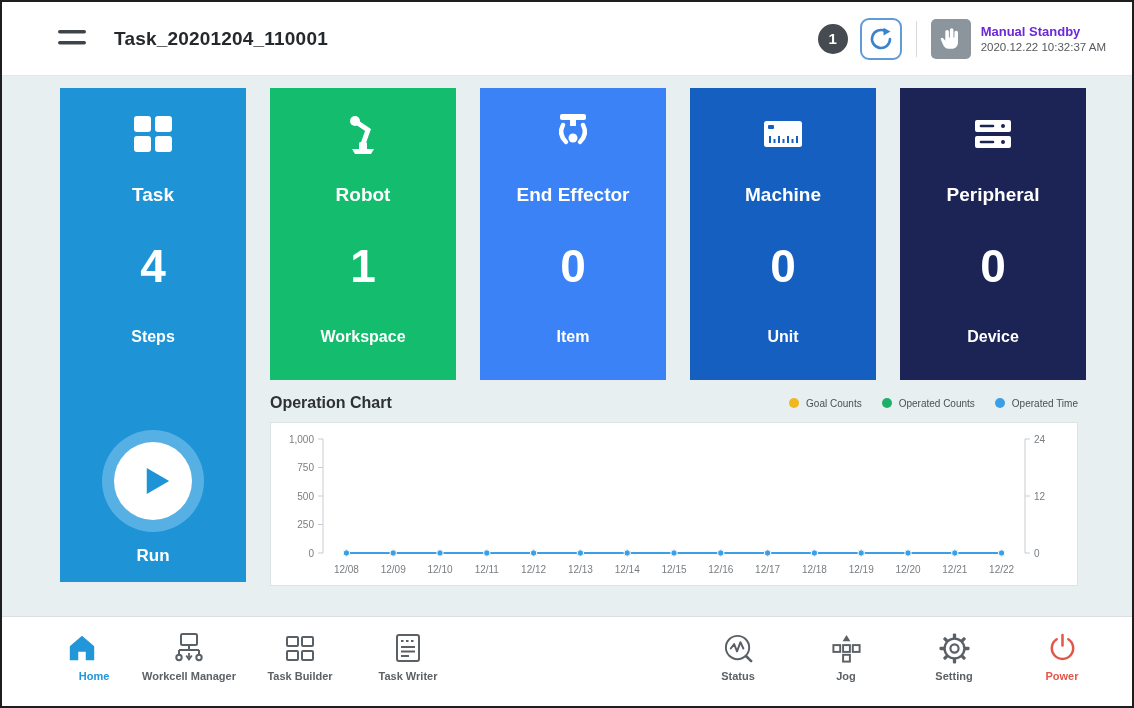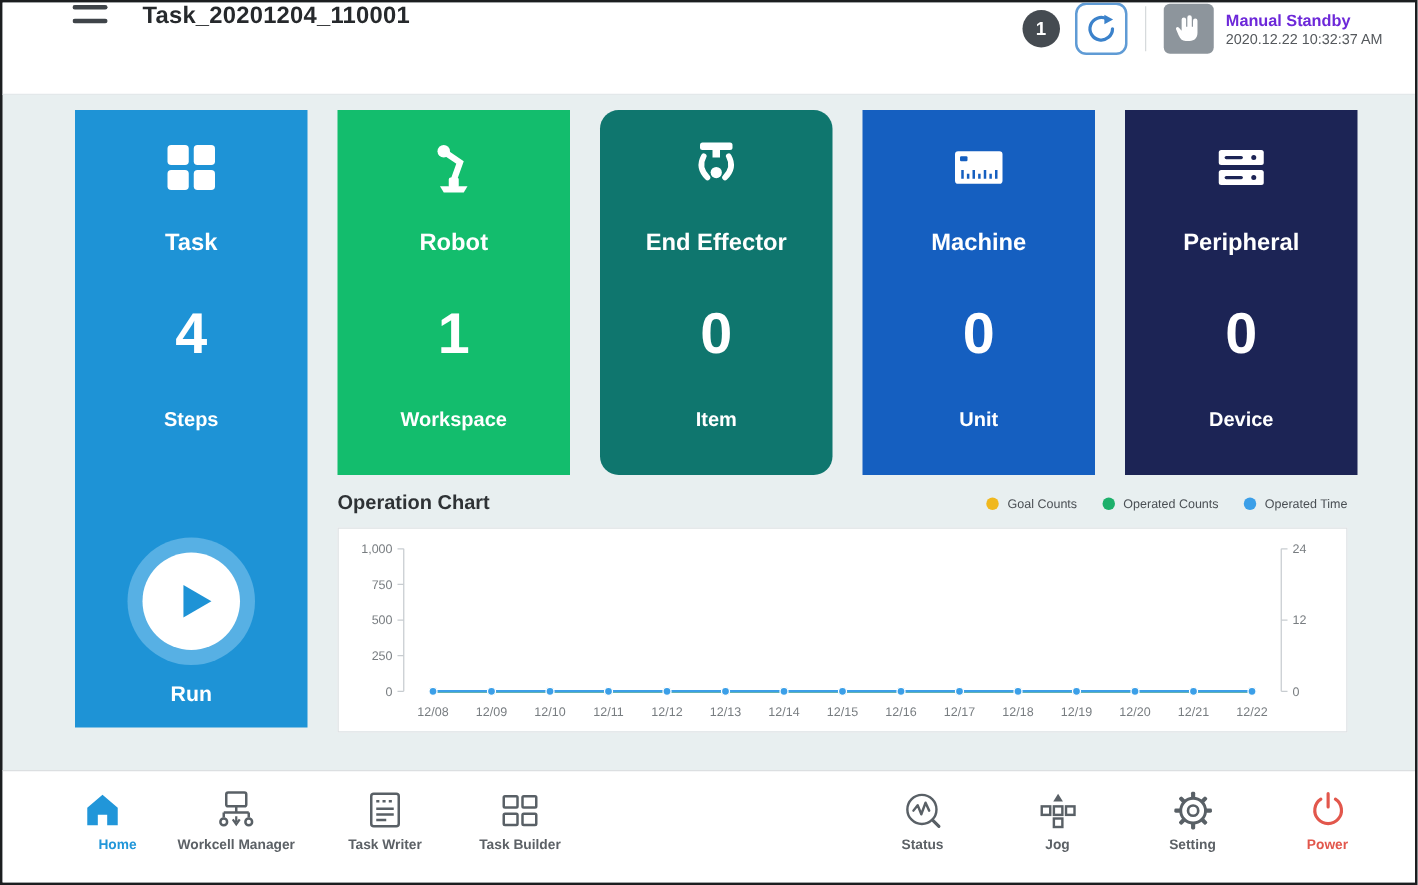--- a/index.html
+++ b/index.html
@@ -1,20 +1,20 @@
 <!DOCTYPE html>
 <html><head>
 <meta charset="utf-8">
 <style>
   *{margin:0;padding:0;box-sizing:border-box}
   body{background:#ffffff;font-family:"Liberation Sans",sans-serif;}
   .screen{position:relative;width:1134px;height:708px;background:#e8eff0;border:2px solid #1c1e20;overflow:hidden;}
 
   
-  .topbar{position:absolute;left:0;top:0;width:100%;height:74px;background:#fff;display:flex;align-items:flex-start;padding:0 26px 0 56px;border-bottom:1px solid #e3e8ea;}
+  .topbar{position:absolute;left:0;top:0;width:100%;height:74px;background:#fff;display:flex;align-items:center;padding:0 26px 0 56px;border-bottom:1px solid #e3e8ea;}
   .menu-btn{cursor:pointer;display:flex;align-items:center;}
   .title{font-size:19px;font-weight:bold;color:#26292c;margin-left:26px;letter-spacing:.2px;}
   .topbar-right{margin-left:auto;display:flex;align-items:center;}
   .count-badge{width:30px;height:30px;border-radius:50%;background:#454b51;color:#fff;font-size:15px;font-weight:bold;display:flex;align-items:center;justify-content:center;}
   .rotate-btn{width:42px;height:42px;border-radius:9px;border:2px solid #5f9bd5;background:#fff;display:flex;align-items:center;justify-content:center;margin-left:12px;cursor:pointer;}
   .vdiv{width:1px;height:36px;background:#d6dadc;margin:0 14px;}
   .mode-icon{width:40px;height:40px;border-radius:5px;background:#8d959c;display:flex;align-items:center;justify-content:center;}
   .mode-text{margin-left:10px;}
   .mode-label{font-size:13px;font-weight:bold;color:#6d28d9;}
   .mode-time{font-size:11.5px;color:#55595d;margin-top:2px;}
@@ -120,21 +120,21 @@
           <circle cx="15" cy="10" r="5"></circle>
         </g>
         <path d="M23 33 L28 19 L15.5 10.5" fill="none" stroke="#fff" stroke-width="5" stroke-linecap="round"></path>
       </svg>
     </div>
     <div class="p-title">Robot</div>
     <div class="p-value">1</div>
     <div class="p-sub">Workspace</div>
   </section>
 
-  <section class="panel card card-1" style="background: #0f766e; border-radius: 15px;">
+  <section class="panel card card-1" style="background: #3b82f6;">
     <div class="p-icon">
       <svg width="44" height="46" viewBox="0 0 44 46">
         <rect x="9" y="3" width="26" height="6" rx="2" fill="#fff"></rect>
         <rect x="19" y="8" width="6" height="7" fill="#fff"></rect>
         <path d="M12 14 q-5 9 3 17" fill="none" stroke="#fff" stroke-width="4.5" stroke-linecap="round"></path>
         <path d="M32 14 q5 9 -3 17" fill="none" stroke="#fff" stroke-width="4.5" stroke-linecap="round"></path>
         <circle cx="22" cy="27" r="4.5" fill="#fff"></circle>
       </svg>
     </div>
     <div class="p-title">End Effector</div>
@@ -301,40 +301,40 @@
           <svg width="36" height="32" viewBox="0 0 36 32" fill="none" stroke="#596066" stroke-width="2">
             <rect x="10" y="2" width="16" height="11" rx="1.5"></rect>
             <path d="M18 13 v5 M8 18 h20 M8 18 v4 M28 18 v4"></path>
             <circle cx="8" cy="25.5" r="2.7"></circle>
             <circle cx="28" cy="25.5" r="2.7"></circle>
             <path d="M18 21 v4.5 M15.2 23.5 L18 27.5 L20.8 23.5" stroke-width="1.8"></path>
           </svg>
         </span>
         <span class="nav-label">Workcell Manager</span>
       </div>
-      <div class="nav-item w116">
-        <span class="nav-icon">
-          <svg width="32" height="32" viewBox="0 0 32 32" fill="none" stroke="#596066" stroke-width="2">
-            <rect x="5" y="3" width="22" height="26" rx="2"></rect>
-            <path d="M9 9 h14" stroke-dasharray="2.5 2.5"></path>
-            <path d="M9 15 h14 M9 19.5 h14 M9 24 h8"></path>
-          </svg>
-        </span>
-        <span class="nav-label">Task Writer</span>
-      </div>
       <div class="nav-item w100">
         <span class="nav-icon">
           <svg width="32" height="32" viewBox="0 0 32 32" fill="none" stroke="#596066" stroke-width="2">
             <rect x="3" y="5" width="11" height="9" rx="1"></rect>
             <rect x="18" y="5" width="11" height="9" rx="1"></rect>
             <rect x="3" y="19" width="11" height="9" rx="1"></rect>
             <rect x="18" y="19" width="11" height="9" rx="1"></rect>
           </svg>
         </span>
         <span class="nav-label">Task Builder</span>
+      </div>
+      <div class="nav-item w116">
+        <span class="nav-icon">
+          <svg width="32" height="32" viewBox="0 0 32 32" fill="none" stroke="#596066" stroke-width="2">
+            <rect x="5" y="3" width="22" height="26" rx="2"></rect>
+            <path d="M9 9 h14" stroke-dasharray="2.5 2.5"></path>
+            <path d="M9 15 h14 M9 19.5 h14 M9 24 h8"></path>
+          </svg>
+        </span>
+        <span class="nav-label">Task Writer</span>
       </div>
     </div>
 
     <div class="nav-right">
       <div class="nav-item w100">
         <span class="nav-icon">
           <svg width="33" height="33" viewBox="0 0 34 34" fill="none" stroke="#596066" stroke-width="2">
             <circle cx="16" cy="16" r="12"></circle>
             <path d="M9 17 l3.5-4.5 3 7.5 3.5-9.5 3 6.5" stroke-linejoin="round" stroke-linecap="round"></path>
             <path d="M25 25 l5 5" stroke-width="2.6" stroke-linecap="round"></path>

